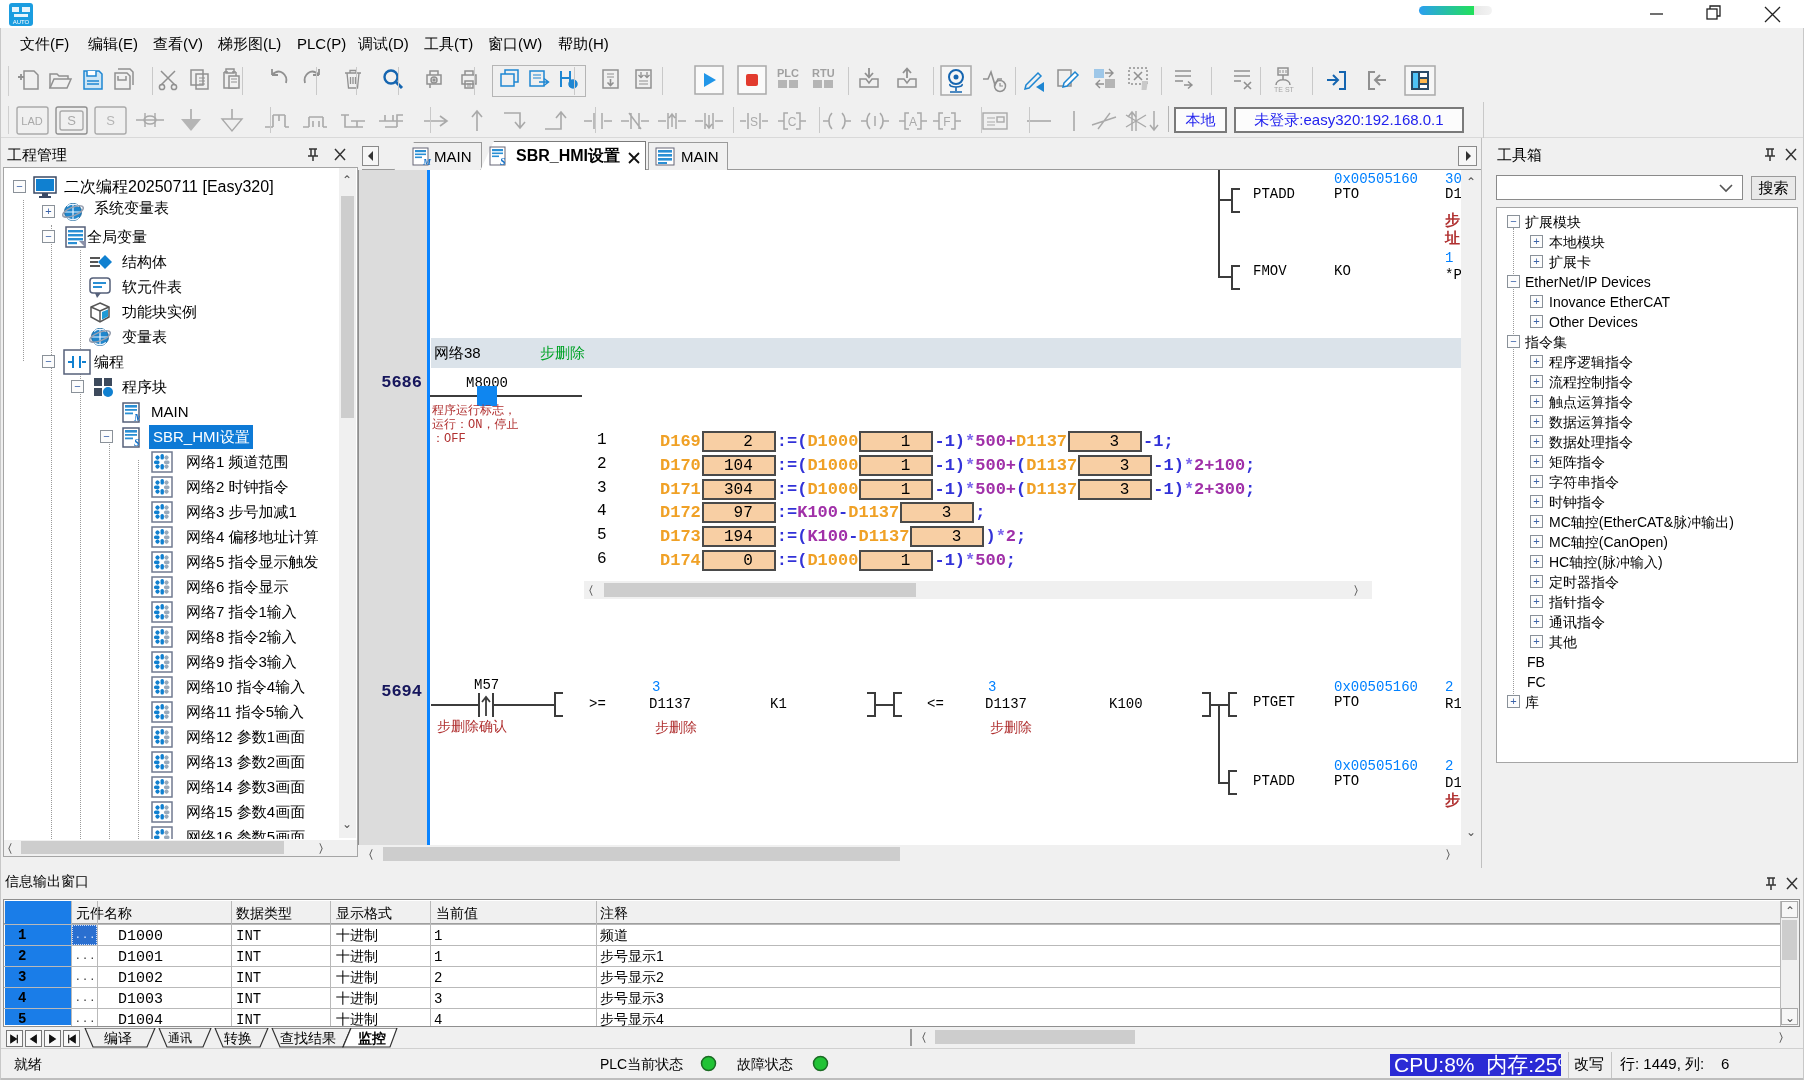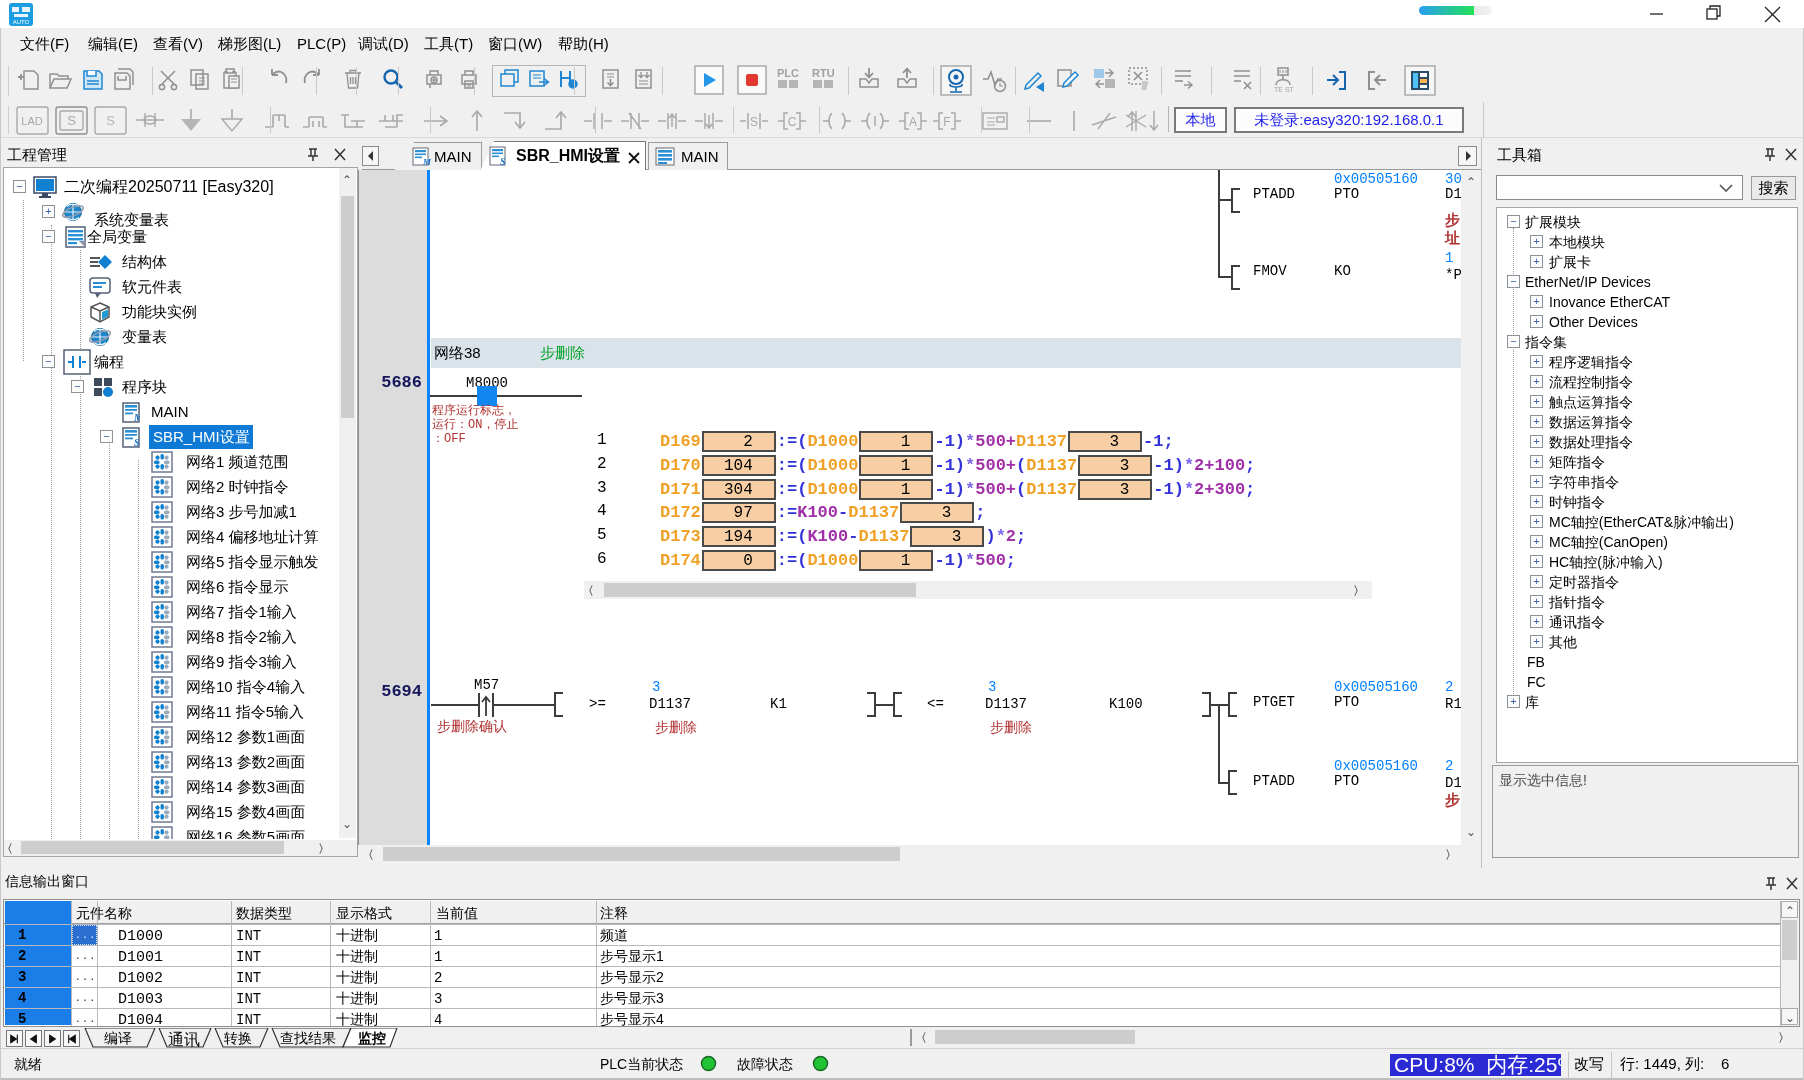--- a/index.html
+++ b/index.html
@@ -402,21 +402,21 @@
         <rect x="9" y="17" width="6" height="3" fill="#3a4a66"></rect>
         <rect x="6" y="20" width="12" height="2" fill="#3a4a66"></rect>
       </svg>
       <div class="trow" style="left:61px;top:10px;font-size:16px">二次编程20250711 [Easy320]</div>
   <div class="pm" style="left:39px;top:38px">+</div>
       <svg class="a" style="left:59px;top:34px" width="22" height="22" viewBox="0 0 22 22">
         <circle cx="11" cy="11" r="8.5" fill="#1f86cc" stroke="#16649a" stroke-width="1"></circle>
         <path d="M2.5 11 h17 M11 2.5 v17 M5 5.5 a9 9 0 0 1 12 0 M5 16.5 a9 9 0 0 0 12 0" stroke="#e8f4ff" stroke-width="1.2" fill="none"></path>
         <ellipse cx="11" cy="10.5" rx="11" ry="4.2" fill="none" stroke="#98a0b0" stroke-width="1.5" transform="rotate(-22 11 10.5)"></ellipse>
       </svg>
-      <div class="trow" style="left:91px;top:44px">系统变量表</div>
+      <div class="trow" style="left:91px;top:32px">系统变量表</div>
   <div class="pm" style="left:39px;top:63px">−</div>
       <svg class="a" style="left:62px;top:59px" width="22" height="22" viewBox="0 0 22 22">
         <rect x="1" y="1" width="19" height="20" fill="#fff" stroke="#55607a" stroke-width="1.5"></rect>
         <rect x="3" y="4" width="15" height="2.4" fill="#2a8fd4"></rect>
         <rect x="3" y="8" width="15" height="2.4" fill="#2a8fd4"></rect>
         <rect x="3" y="12" width="15" height="2.4" fill="#2a8fd4"></rect>
         <rect x="3" y="16" width="9" height="2.2" fill="#2a8fd4"></rect>
         <path d="M14 15 h7 v7 z" fill="#8a90a8"></path>
       </svg>
       <div class="trow" style="left:84px;top:61px">全局变量</div>
@@ -930,23 +930,20 @@
   <div class="pm" style="left:33px;top:387px">+</div>
       <div class="rrow" style="left:52px;top:386px">指针指令</div>
   <div class="pm" style="left:33px;top:407px">+</div>
       <div class="rrow" style="left:52px;top:406px">通讯指令</div>
   <div class="pm" style="left:33px;top:427px">+</div>
       <div class="rrow" style="left:52px;top:426px">其他</div>
   <div class="rrow" style="left:30px;top:446px">FB</div>
   <div class="rrow" style="left:30px;top:466px">FC</div>
   <div class="pm" style="left:10px;top:487px">+</div>
       <div class="rrow" style="left:28px;top:486px">库</div>
-</div>
-<div class="a" style="left:1492px;top:627px;width:307px;height:93px;border:1px solid #9a9a9a;background:#f0f0f0">
-  <div class="a" style="left:6px;top:6px;font-size:14px;color:#4a4a4a">显示选中信息!</div>
 </div>
 </div>
 <div class="a" id="bottom" style="left:0;top:868px;width:1804px;height:180px;background:#f0f0f0">
  <div class="a" style="left:5px;top:5px;font-size:14px">信息输出窗口</div>
  <svg class="a" style="left:1763px;top:8px" width="42" height="16" viewBox="0 0 42 16" stroke="#333" fill="none" stroke-width="1.5">
       <path d="M4 2 h8 M6 2 v7 M10 2 v7 M3 9 h10 M8 9 v5"></path>
       <path d="M24 2 l10 11 M34 2 L24 13"></path>
     </svg>
  <div class="a" style="left:3px;top:31px;width:1797px;height:128px;border:1px solid #8f8f8f;background:#fff"></div>
  <div class="a" style="left:4px;top:33px;width:1776px;height:23px;background:#f0f0f0;border-bottom:1px solid #9f9f9f"></div>
@@ -1035,21 +1032,21 @@
  <svg class="a" style="left:80px;top:160px" width="330" height="20" viewBox="0 0 330 20">
 <g stroke="#333" stroke-width="1.2" fill="#f0f0f0">
 <path d="M5 0 h70 l-8 19 h-54 z"></path>
 <path d="M79 0 h52 l-8 19 h-36 z"></path>
 <path d="M135 0 h53 l-8 19 h-37 z"></path>
 <path d="M192 0 h79 l-8 19 h-63 z"></path>
 <path d="M271 0 h46 l-7 19 h-47 l8 -19 z" fill="#ffffff"></path>
 </g>
     </svg>
  <div class="a" style="left:104px;top:162px;font-size:14px;">编译</div>
- <div class="a" style="left:168px;top:162px;font-size:16px;">通讯</div>
+ <div class="a" style="left:168px;top:162px;font-size:12px;">通讯</div>
  <div class="a" style="left:224px;top:162px;font-size:14px;">转换</div>
  <div class="a" style="left:280px;top:162px;font-size:14px;">查找结果</div>
  <div class="a" style="left:358px;top:162px;font-size:14px;font-weight:bold;">监控</div>
  <div class="a" style="left:910px;top:161px;width:2px;height:17px;background:#9a9a9a"></div>
  <div class="a sb" style="left:916px;top:161px;width:876px;height:17px">
       <div class="a chev" style="left:6px;top:2px">〈</div>
       <div class="a sbthumb" style="left:19px;top:1px;width:200px;height:14px"></div>
       <div class="a chev" style="left:863px;top:2px">〉</div>
     </div>
 </div>

